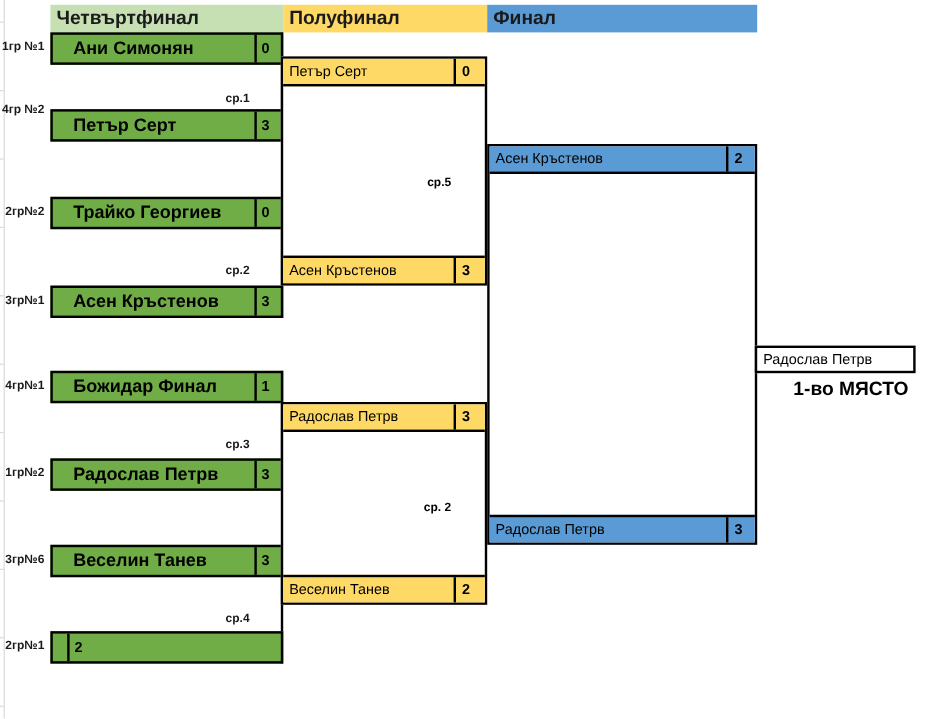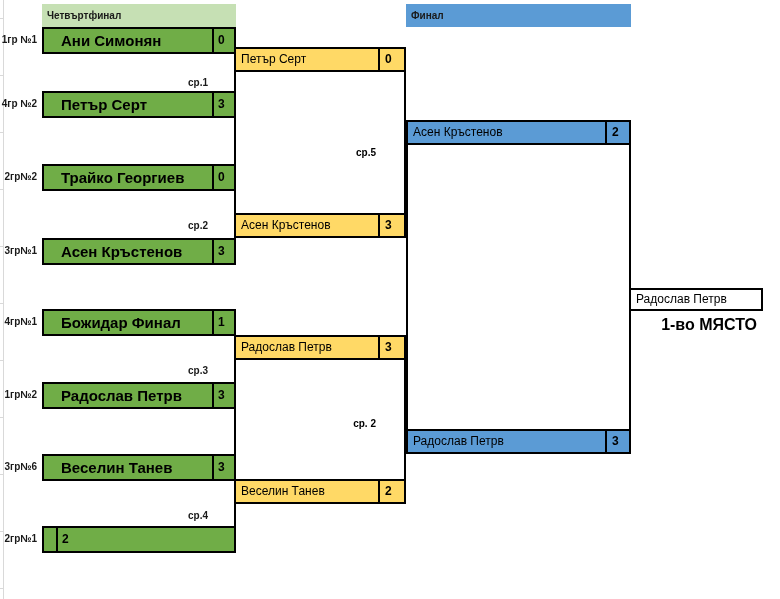--- a/index.html
+++ b/index.html
@@ -6,21 +6,21 @@
   .canvas{
     position:relative;width:780px;height:599px;background:#ffffff;
     font-family:"Liberation Sans", sans-serif;color:#000;overflow:hidden;
   }
   
   .grid-v{position:absolute;left:3px;top:0;width:1px;height:599px;background:#d9d9d9;}
   .grid-h{position:absolute;left:0;width:3px;height:1px;background:#d9d9d9;}
 
   
   .hdr{position:absolute;top:4px;height:23px;line-height:23px;font-weight:bold;
-       font-size:10px;padding-left:5px;box-sizing:border-box;color:#1a1a1a;}
+       font-size:16px;padding-left:5px;box-sizing:border-box;color:#1a1a1a;}
   .hdr-qf{left:42px;width:194px;background:#c6e0b4;}
   .hdr-sf{left:236px;width:170px;background:#ffd966;}
   .hdr-f {left:406px;width:225px;background:#5b9bd5;}
 
   
   .seed{position:absolute;left:0;width:37px;text-align:right;font-size:10px;
         font-weight:bold;line-height:12px;color:#1a1a1a;}
 
   
   .qf-box{position:absolute;left:42px;width:194px;height:27px;box-sizing:border-box;
@@ -73,24 +73,25 @@
   <div class="grid-h" style="top:189px"></div>
   <div class="grid-h" style="top:246px"></div>
   <div class="grid-h" style="top:303px"></div>
   <div class="grid-h" style="top:360px"></div>
   <div class="grid-h" style="top:417px"></div>
   <div class="grid-h" style="top:474px"></div>
   <div class="grid-h" style="top:531px"></div>
   <div class="grid-h" style="top:588px"></div>
 
   <div class="hdr hdr-qf">Четвъртфинал</div>
+  <div class="hdr hdr-sf">Полуфинал</div>
   <div class="hdr hdr-f">Финал</div>
 
   <div class="seed" style="top:34px">1гр №1</div>
-  <div class="seed" style="top:98px">4гр №2</div>
+  <div class="seed" style="top:86px">4гр №2</div>
   <div class="seed" style="top:171px">2гр№2</div>
   <div class="seed" style="top:245px">3гр№1</div>
   <div class="seed" style="top:316px">4гр№1</div>
   <div class="seed" style="top:389px">1гр№2</div>
   <div class="seed" style="top:461px">3гр№6</div>
   <div class="seed" style="top:533px">2гр№1</div>
 
   <div class="conn" style="top:27px;height:91px"></div>
   <div class="conn" style="top:164px;height:101px"></div>
   <div class="conn" style="top:309px;height:100px"></div>

